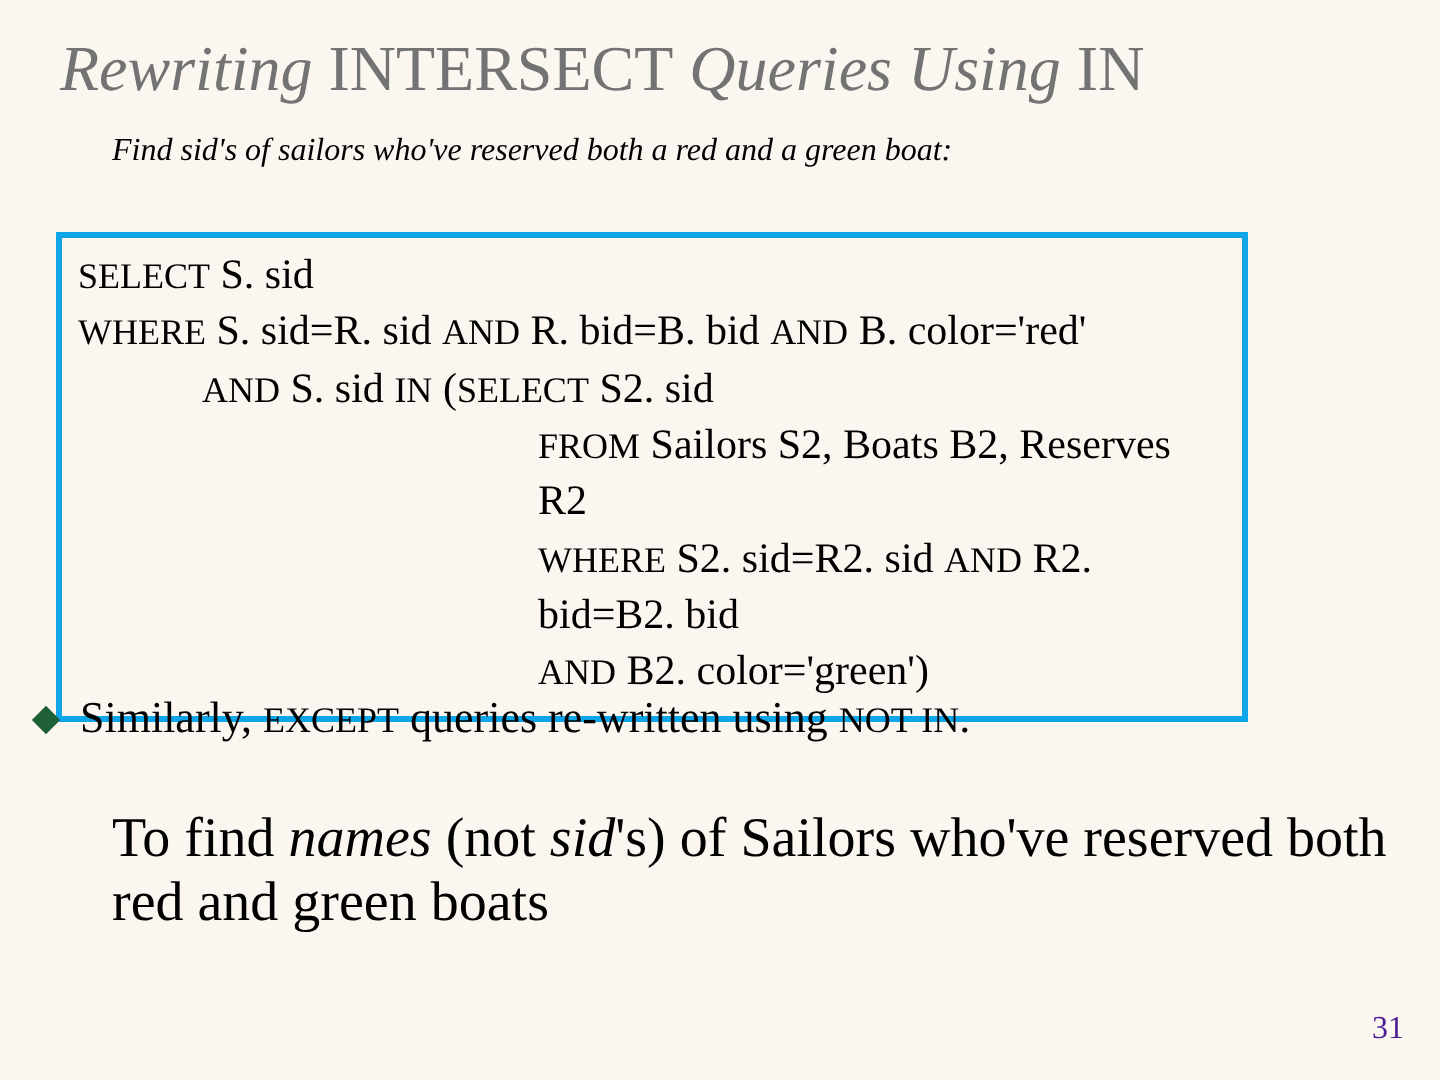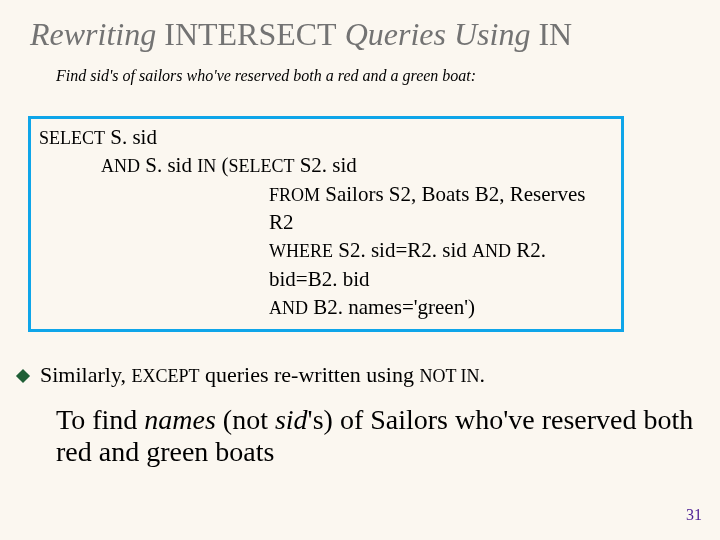--- a/index.html
+++ b/index.html
@@ -46,21 +46,21 @@
     padding: 4px 8px 8px 8px;
     font-size: 21px;
     line-height: 1.35;
   }
   .kw { font-size: 18px; }
   .in2 { padding-left: 62px; display: block; }
   .in3 { padding-left: 230px; display: block; }
   .bullet-row {
     position: absolute;
     left: 18px;
-    top: 362px;
+    top: 346px;
     width: 680px;
     font-size: 22px;
     display: flex;
     align-items: flex-start;
   }
   .diamond {
     width: 10px;
     height: 10px;
     background: #1f5f36;
     transform: rotate(45deg);
@@ -92,31 +92,34 @@
   <div class="title">
     <span>Rewriting </span><span class="sc">INTERSECT</span><span> Queries Using </span><span class="sc">IN</span>
   </div>
 
   <div class="problem">Find sid's of sailors who've reserved both a red and a green boat:</div>
 
   <div class="codebox">
     <div>
       <span class="kw">SELECT</span><span>  S. sid</span>
     </div>
+    <div>
+      <span class="kw">WHERE</span><span>  S. sid=R. sid </span><span class="kw">AND</span><span> R. bid=B. bid </span><span class="kw">AND</span><span> B. color='red'</span>
+    </div>
     <span class="in2">
       <span class="kw">AND</span><span> S. sid </span><span class="kw">IN</span><span>  (</span><span class="kw">SELECT</span><span>  S2. sid</span>
     </span>
     <span class="in3">
       <span class="kw">FROM</span><span>  Sailors S2, Boats B2, Reserves R2</span>
     </span>
     <span class="in3">
       <span class="kw">WHERE</span><span>  S2. sid=R2. sid </span><span class="kw">AND</span><span> R2. bid=B2. bid</span>
     </span>
     <span class="in3">
-      <span class="kw">AND</span><span>  B2. names='green')</span>
+      <span class="kw">AND</span><span>  B2. color='green')</span>
     </span>
   </div>
 
   <div class="bullet-row">
     <div class="diamond"></div>
     <div>
       <span>Similarly, </span><span class="kw">EXCEPT</span><span> queries re-written using </span><span class="kw">NOT IN</span><span>.</span>
     </div>
   </div>
 

